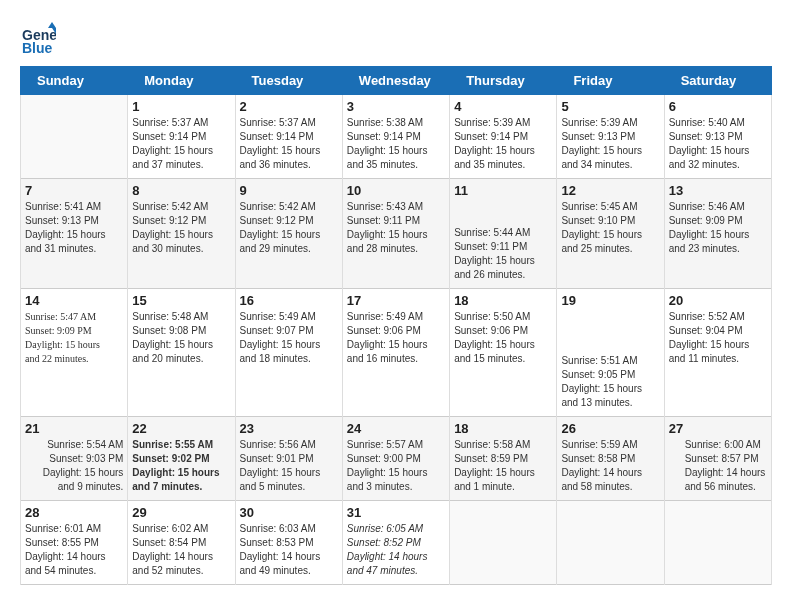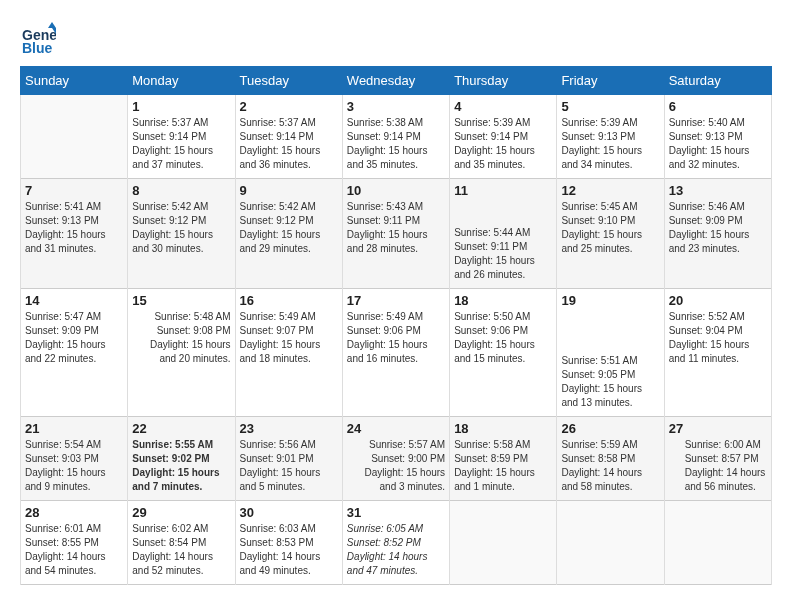--- a/index.html
+++ b/index.html
@@ -40,22 +40,22 @@
     }
     table {
       width: 100%;
       border-collapse: collapse;
       font-size: 11px;
     }
     thead tr th {
       background: #1a6eb5;
       color: #fff;
       font-size: 13px;
-      font-weight: normal;
-      padding: 6px 4px;
+      font-weight: bold;
+      padding: 6px 16px;
       text-align: left;
       border: 1px solid #1a6eb5;
     }
     tbody tr {
       border-bottom: 1px solid #ccc;
     }
     tbody tr:nth-child(odd) {
       background: #fff;
     }
     tbody tr:nth-child(even) {
@@ -209,28 +209,28 @@
           <span class="day-num">13</span>
           <div class="cell-text" style="white-space: pre-line;">Sunrise: 5:46 AM
 Sunset: 9:09 PM
 Daylight: 15 hours
 and 23 minutes.</div>
         </td>
       </tr>
       <tr>
         <td>
           <span class="day-num">14</span>
-          <div class="cell-text" style="white-space: pre-line;">Sunrise: 5:47 AM
+          <div class="cell-text" style="white-space: pre-line; font-family: Liberation Serif, serif;">Sunrise: 5:47 AM
 Sunset: 9:09 PM
 Daylight: 15 hours
 and 22 minutes.</div>
         </td>
         <td>
           <span class="day-num">15</span>
-          <div class="cell-text" style="white-space: pre-line; text-align: right;">Sunrise: 5:48 AM
+          <div class="cell-text" style="white-space: pre-line;">Sunrise: 5:48 AM
 Sunset: 9:08 PM
 Daylight: 15 hours
 and 20 minutes.</div>
         </td>
         <td>
           <span class="day-num">16</span>
           <div class="cell-text" style="white-space: pre-line;">Sunrise: 5:49 AM
 Sunset: 9:07 PM
 Daylight: 15 hours
 and 18 minutes.</div>
@@ -260,42 +260,42 @@
           <span class="day-num">20</span>
           <div class="cell-text" style="white-space: pre-line;">Sunrise: 5:52 AM
 Sunset: 9:04 PM
 Daylight: 15 hours
 and 11 minutes.</div>
         </td>
       </tr>
       <tr>
         <td>
           <span class="day-num">21</span>
-          <div class="cell-text" style="white-space: pre-line;">Sunrise: 5:54 AM
+          <div class="cell-text" style="white-space: pre-line; text-align: right;">Sunrise: 5:54 AM
 Sunset: 9:03 PM
 Daylight: 15 hours
 and 9 minutes.</div>
         </td>
         <td>
           <span class="day-num">22</span>
           <div class="cell-text" style="white-space: pre-line; font-weight: bold;">Sunrise: 5:55 AM
 Sunset: 9:02 PM
 Daylight: 15 hours
 and 7 minutes.</div>
         </td>
         <td>
           <span class="day-num">23</span>
           <div class="cell-text" style="white-space: pre-line;">Sunrise: 5:56 AM
 Sunset: 9:01 PM
 Daylight: 15 hours
 and 5 minutes.</div>
         </td>
         <td>
           <span class="day-num">24</span>
-          <div class="cell-text" style="white-space: pre-line; text-align: right;">Sunrise: 5:57 AM
+          <div class="cell-text" style="white-space: pre-line;">Sunrise: 5:57 AM
 Sunset: 9:00 PM
 Daylight: 15 hours
 and 3 minutes.</div>
         </td>
         <td>
           <span class="day-num">18</span>
           <div class="cell-text" style="white-space: pre-line;">Sunrise: 5:58 AM
 Sunset: 8:59 PM
 Daylight: 15 hours
 and 1 minute.</div>

